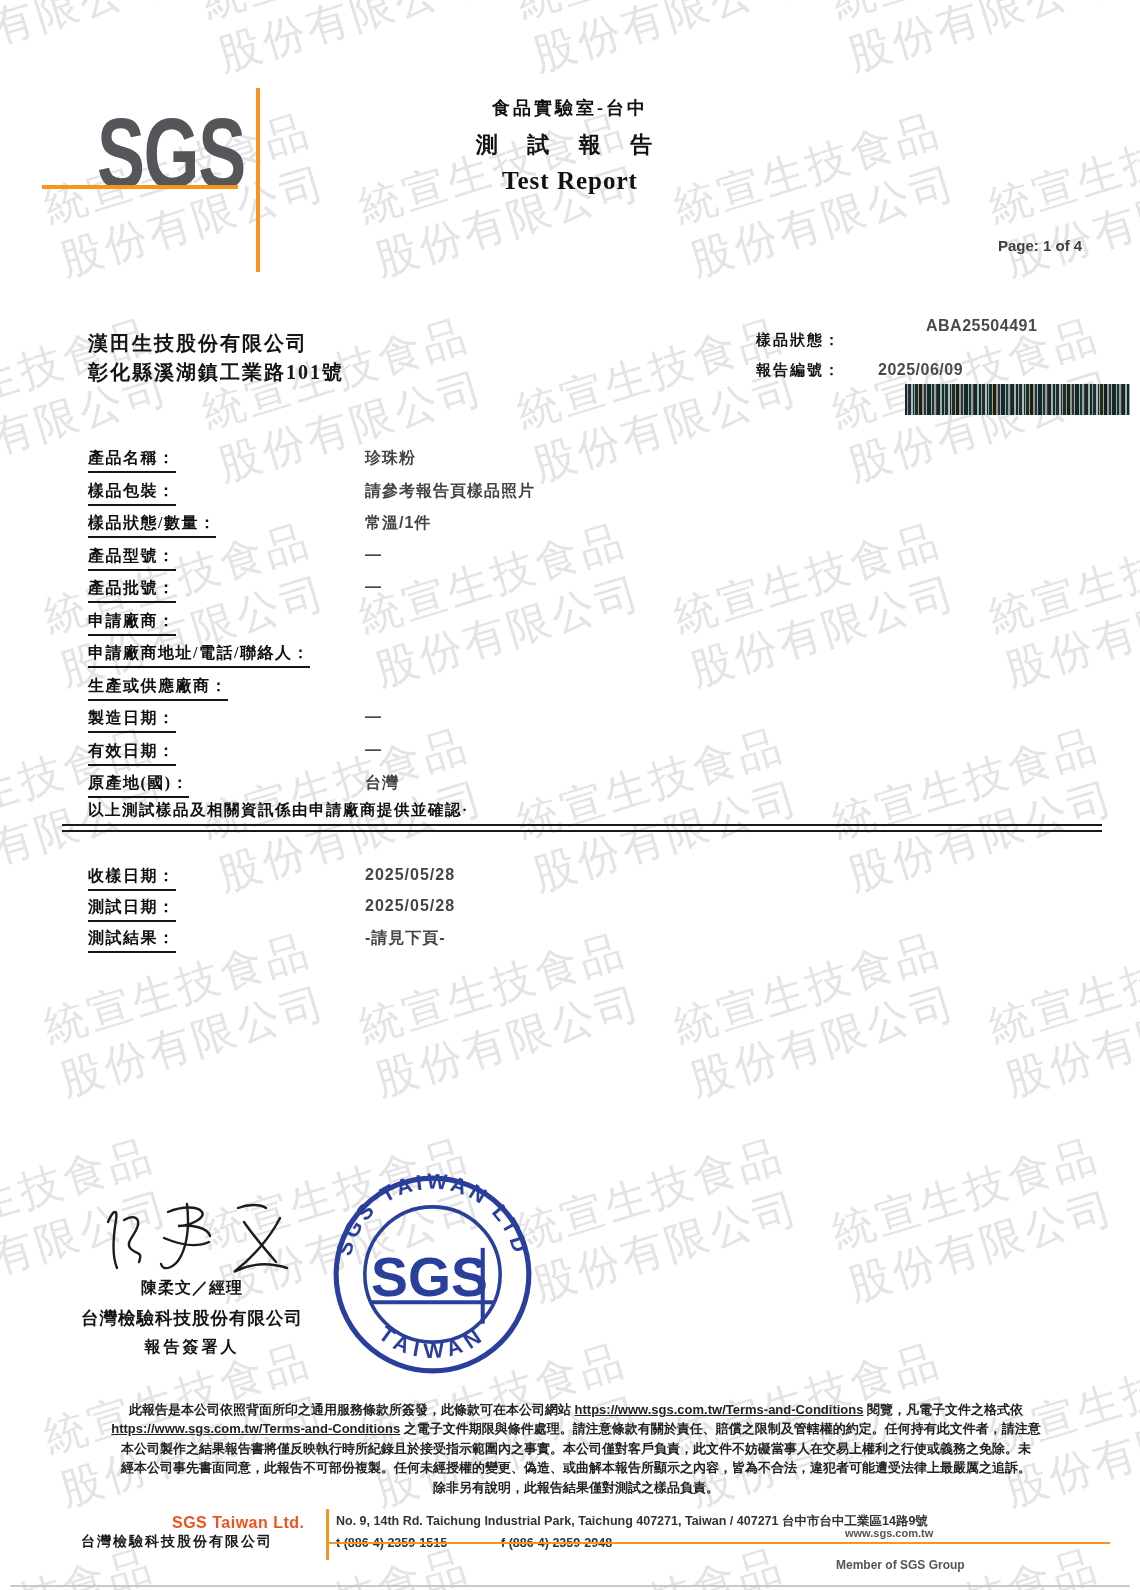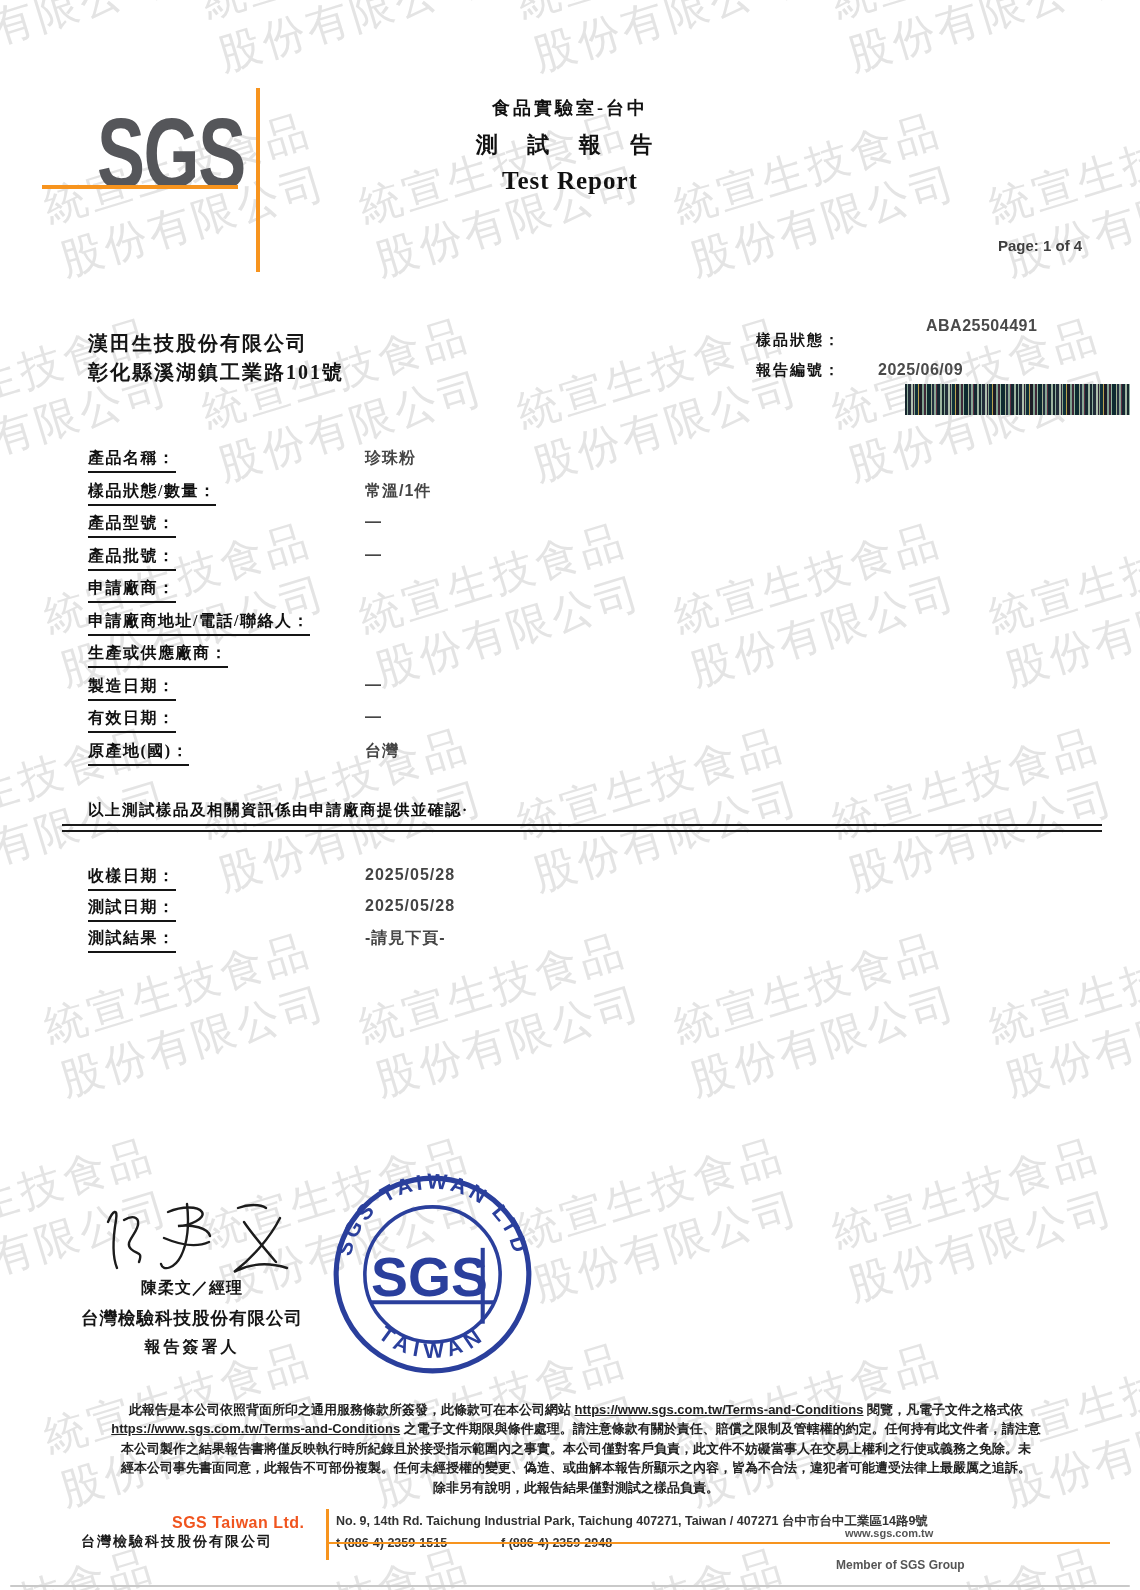--- a/index.html
+++ b/index.html
@@ -264,20 +264,24 @@
     <div class="abs meta-value" style="left:878px;top:361px;">2025/06/09</div>
     <div class="abs barcode"></div>
 
     <div class="abs field-list">
 
         <div class="field-row">
           <span class="f-label">產品名稱：</span>
           <span class="f-value">珍珠粉</span>
         </div>
 
+        <div class="field-row">
+          <span class="f-label">樣品包裝：</span>
+          <span class="f-value">請參考報告頁樣品照片</span>
+        </div>
 
         <div class="field-row">
           <span class="f-label">樣品狀態/數量：</span>
           <span class="f-value">常溫/1件</span>
         </div>
 
         <div class="field-row">
           <span class="f-label">產品型號：</span>
           <span class="f-value">—</span>
         </div>

